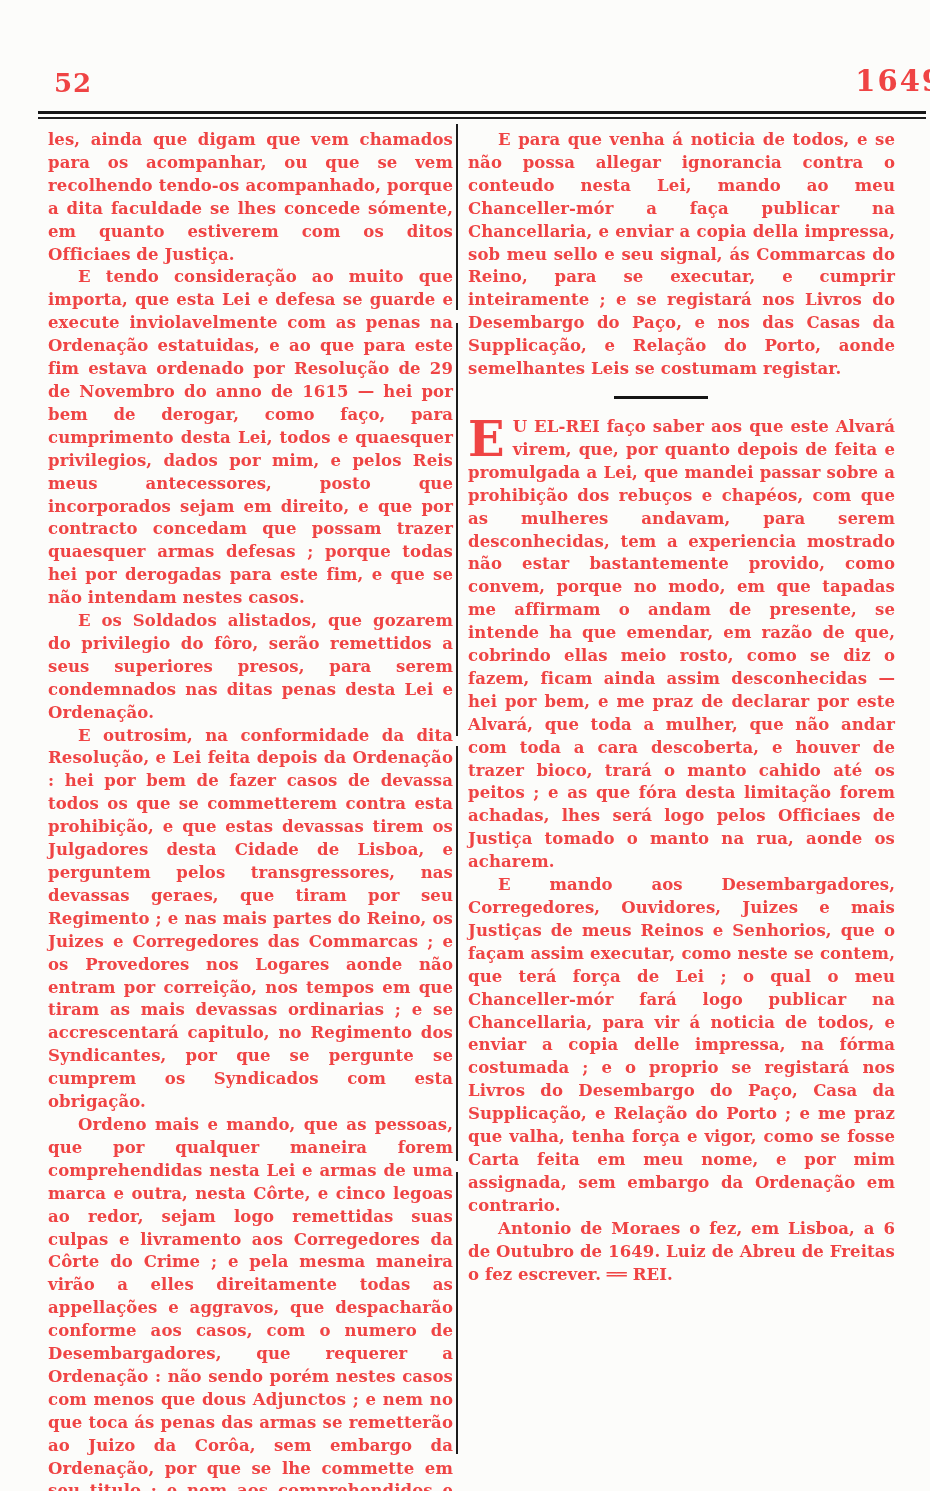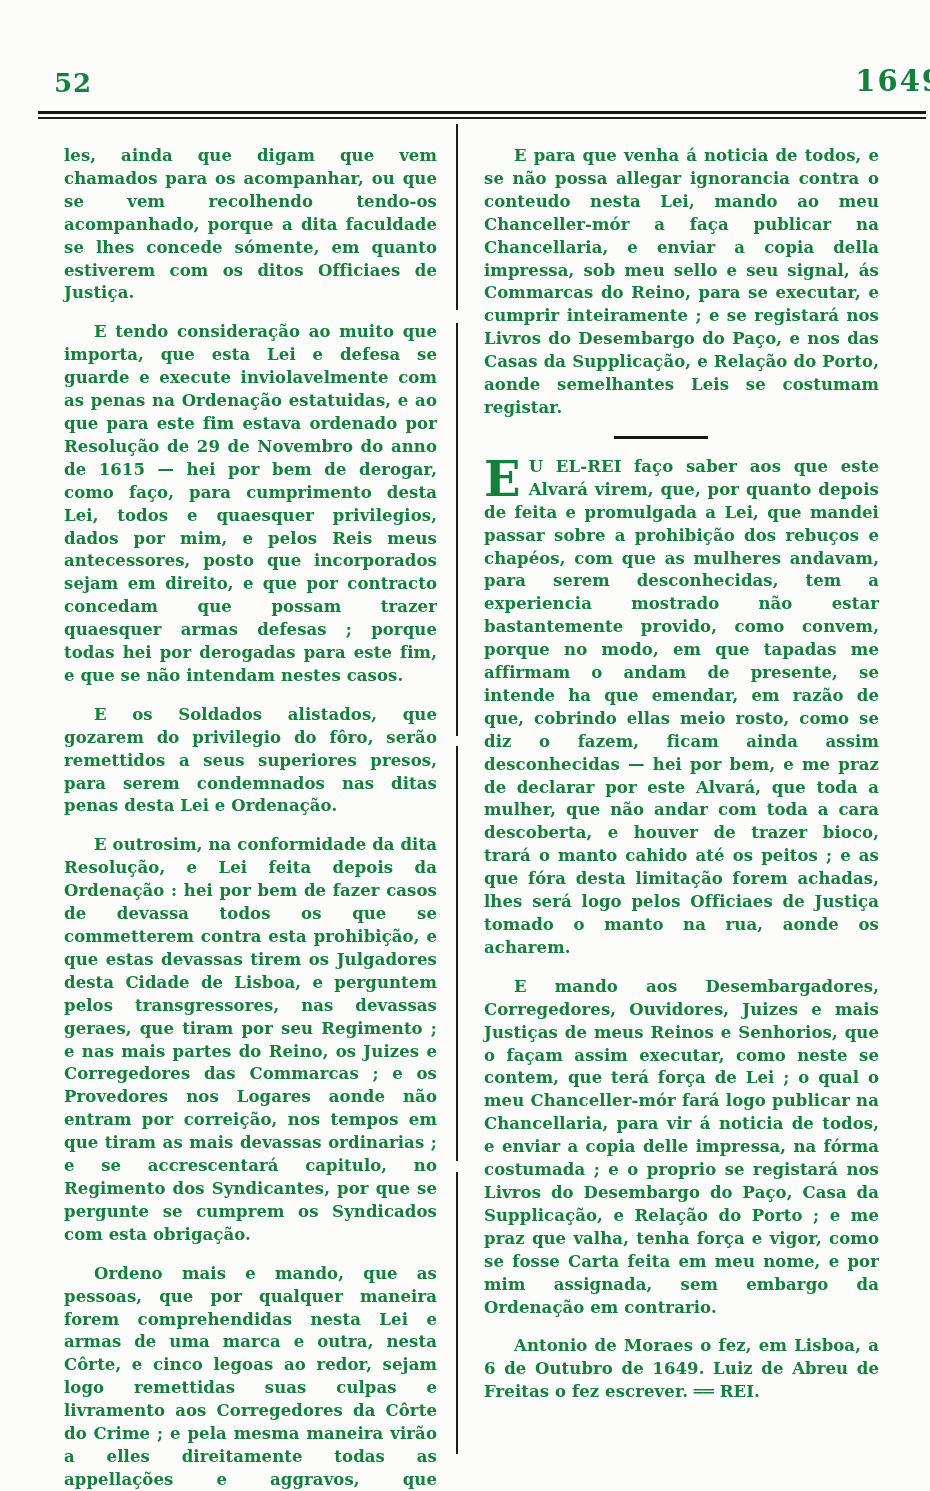--- a/index.html
+++ b/index.html
@@ -3,21 +3,21 @@
 <meta charset="utf-8">
 <style>
   html, body { margin: 0; padding: 0; background: #ffffff; }
   .page {
     position: relative;
     width: 930px;
     height: 1491px;
     background: #fcfcfa;
     overflow: hidden;
     font-family: "DejaVu Serif", "Liberation Serif", serif;
-    color: #15803d;
+    color: #ef4444;
   }
   .page-number {
     position: absolute;
     top: 68px;
     left: 54px;
     font-size: 26px;
     font-weight: bold;
     letter-spacing: 1px;
   }
   .year-header {
@@ -56,21 +56,21 @@
     position: absolute;
     top: 129px;
     text-align: justify;
     font-size: 16.5px;
     line-height: 22.9px;
     font-weight: bold;
     letter-spacing: 0.1px;
   }
   .col-left  { left: 48px;  width: 405px; }
   .col-right { left: 468px; width: 427px; }
-  .para { margin: 16px; text-indent: 30px; }
+  .para { margin: 0; text-indent: 30px; }
   .para.no-indent { text-indent: 0; }
   .dropcap {
     float: left;
     font-size: 48px;
     line-height: 37px;
     padding: 5px 8px 0 0;
     font-weight: bold;
   }
   .citation {
     font-size: 13px;

